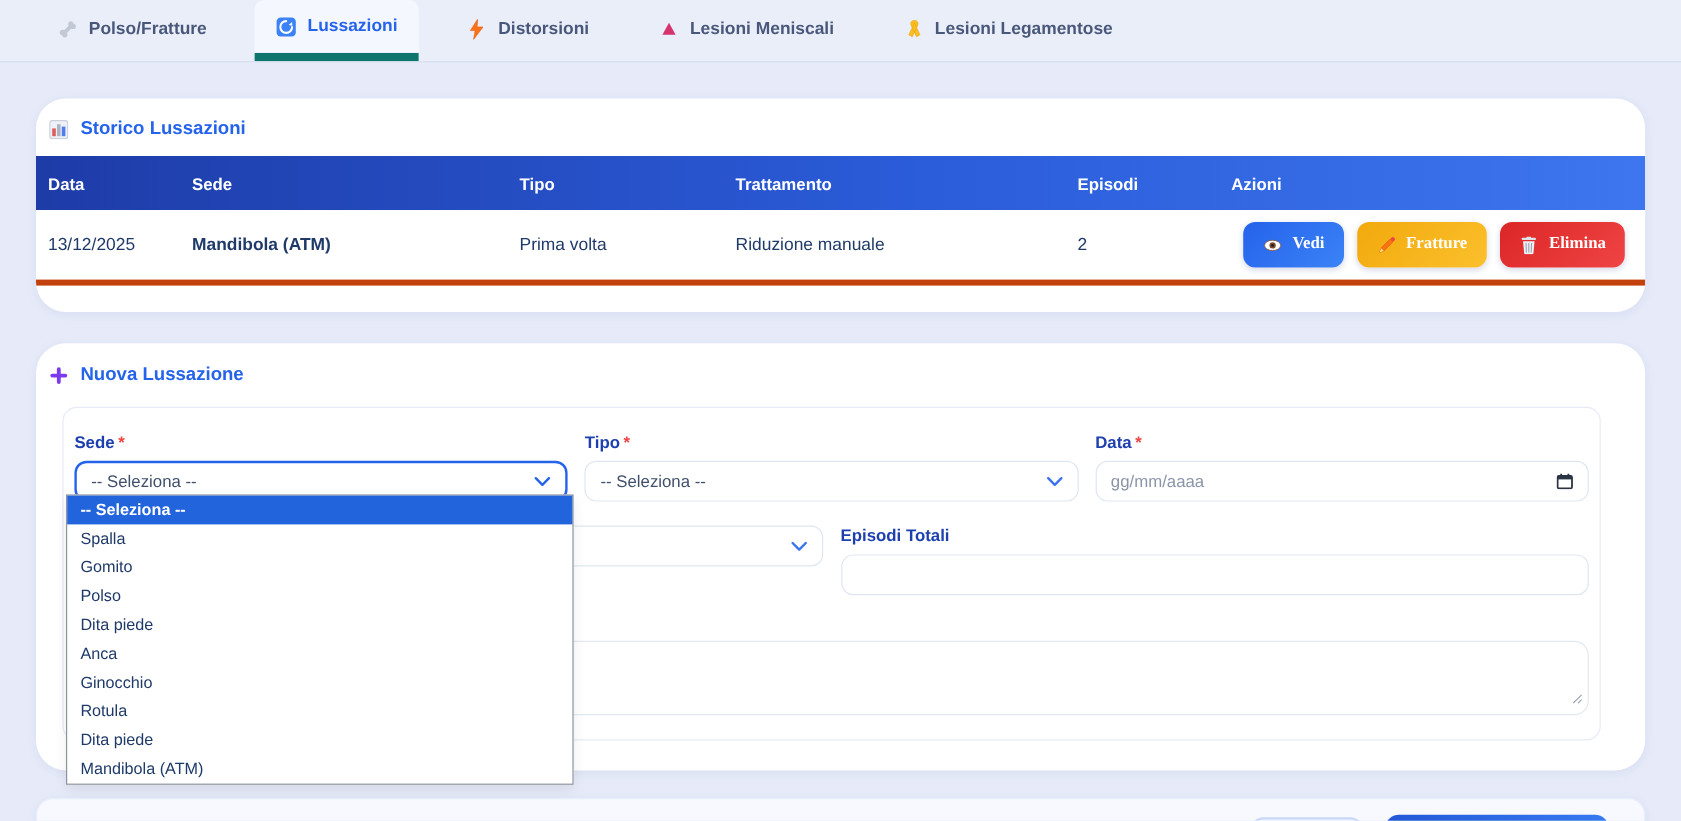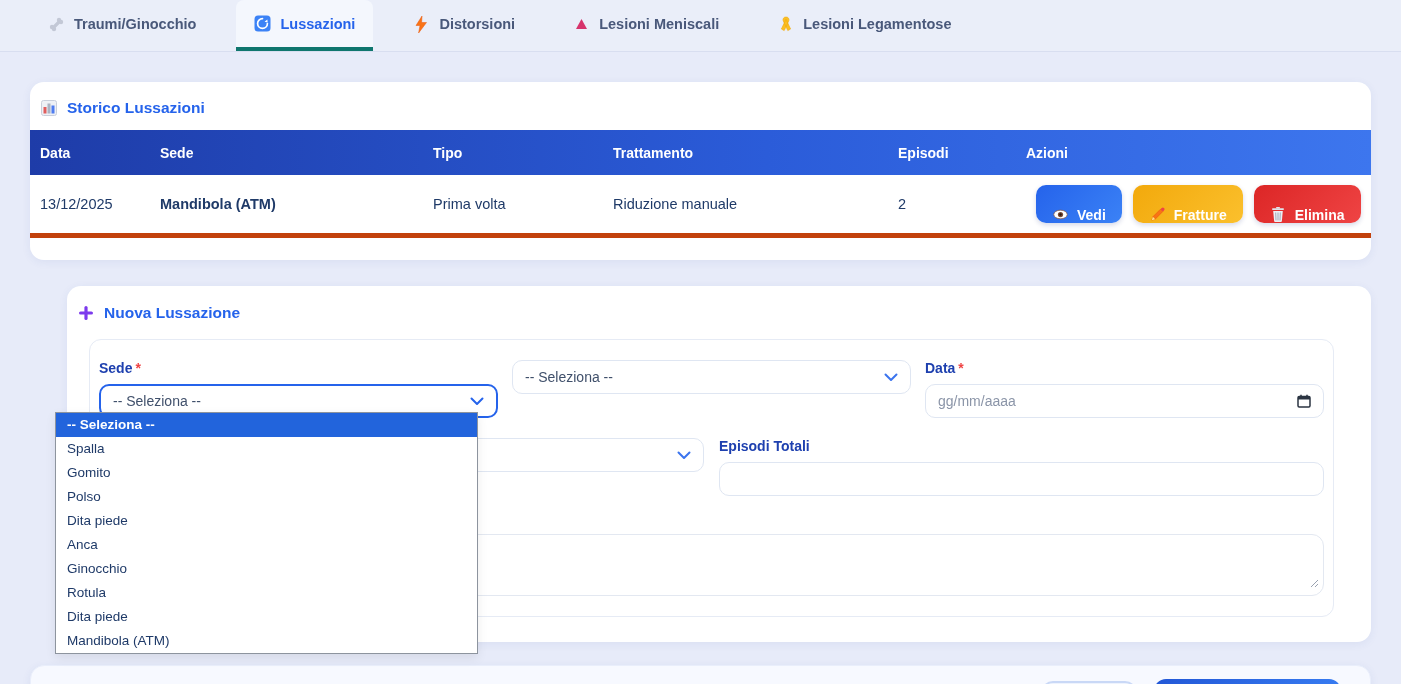--- a/index.html
+++ b/index.html
@@ -16,28 +16,28 @@
     display:flex; align-items:stretch; padding-left:30px;
   }
   .tab {
     display:flex; align-items:center; gap:9px;
     padding:0 18px; margin-right:22px; cursor:pointer;
     color:#49587a; font-size:14.5px; font-weight:600;
     border-bottom:3px solid transparent;
   }
   .tab.active {
     background:#f4f7fd; color:#2563eb; font-weight:700;
-    border-bottom:4px solid #0f766e; border-radius:8px 8px 0 0;
+    border-bottom:7px solid #0f766e; border-radius:8px 8px 0 0;
   }
   .ticon { display:inline-flex; width:17px; height:17px; align-items:center; justify-content:center; }
 
   
   .page { padding:30px 30px 0 30px; }
   .card {
-    background:#ffffff; border-radius:14px;
+    background:#ffffff; border-radius:25px;
     box-shadow:0 2px 10px rgba(40,70,160,0.07);
   }
   .history-card { height:178px; overflow:hidden; }
   .card-title {
     display:flex; align-items:center; gap:10px;
     color:#2563eb; font-size:15.5px; font-weight:700;
   }
   .history-card .card-title { padding:17px 18px 13px 10px; }
 
   
@@ -52,31 +52,31 @@
     height:45px; color:#fff; font-size:14px; font-weight:700;
   }
   .th { padding-left:10px; }
   .th.azioni { padding-left:0; }
   .trow { height:63px; border-bottom:5px solid #c2410c; color:#1f3a68; font-size:14.5px; }
   .td { padding-left:10px; }
   .td.sede { font-weight:700; }
   .td.actions { display:flex; gap:11px; justify-content:flex-start; padding-left:10px; }
 
   .btn {
-    display:inline-flex; align-items:flex-end; gap:8px;
+    display:inline-flex; align-items:center; gap:8px;
     height:38px; padding:0 16px; border:none; border-radius:10px;
     color:#fff; font-size:14px; font-weight:700; cursor:pointer;
-    font-family:Liberation Sans, sans-serif; box-shadow:0 2px 5px rgba(20,40,120,0.18);
+    font-family:Liberation Serif, serif; box-shadow:0 2px 5px rgba(20,40,120,0.18);
   }
   .btn-vedi    { background:linear-gradient(135deg,#2563eb,#3b82f6); }
   .btn-modifica{ background:linear-gradient(135deg,#f2a90c,#fbc02d); }
   .btn-elimina { background:linear-gradient(135deg,#dc2626,#ef4444); }
 
   
-  .form-card { margin-top:26px; height:356px; padding:18px 37px 22px 22px;margin-left:37px; }
+  .form-card { margin-top:26px; height:356px; padding:18px 37px 22px 22px; }
   .form-card .card-title { padding-left:-6px; margin-left:-12px; padding-bottom:0; }
   .panel {
     margin-top:17px; border:1px solid #e6ebf5; border-radius:12px;
     padding:20px 9px 23px 9px; height:278px;
   }
   .frow1 { display:grid; grid-template-columns:1fr 1fr 1fr; gap:14px; }
   .frow2 { display:grid; grid-template-columns:1fr 1fr; gap:15px; margin-top:20px; }
   .frow3 { margin-top:38px; }
   .flabel { display:block; font-size:14px; font-weight:700; color:#1e40af; margin-bottom:8px; }
   .req { color:#ef4444; margin-left:3px; }
@@ -131,21 +131,21 @@
       <svg width="17" height="17" viewBox="0 0 17 17">
           <g stroke="#c3c8d6" stroke-width="3.2" stroke-linecap="round">
             <line x1="5" y1="12" x2="12" y2="5"></line>
           </g>
           <circle cx="4" cy="11" r="2.2" fill="#c3c8d6"></circle>
           <circle cx="6" cy="13" r="2.2" fill="#c3c8d6"></circle>
           <circle cx="11" cy="4" r="2.2" fill="#c3c8d6"></circle>
           <circle cx="13" cy="6" r="2.2" fill="#c3c8d6"></circle>
         </svg>
     </span>
-    <span>Traumi/Ginocchio</span>
+    <span>Polso/Fratture</span>
   </div>
   <div class="tab active">
     <span class="ticon">
       <svg width="17" height="17" viewBox="0 0 17 17">
           <rect x="0.5" y="0.5" width="16" height="16" rx="3.5" fill="#3b82f6"></rect>
           <path d="M8.5 3.6 a4.9 4.9 0 1 0 4.9 4.9" fill="none" stroke="#fff" stroke-width="1.7" stroke-linecap="round"></path>
           <path d="M13.4 4.4 l0.2 3 -3-0.6 z" fill="#fff"></path>
         </svg>
     </span>
     <span>Lussazioni</span>
@@ -266,20 +266,23 @@
           <div class="sel focused">
             <span>-- Seleziona --</span>
             <span class="chev">
               <svg width="14" height="9" viewBox="0 0 14 9">
                   <polyline points="1.5,1.5 7,7 12.5,1.5" fill="none" stroke="#2563eb" stroke-width="2" stroke-linecap="round" stroke-linejoin="round"></polyline>
                 </svg>
             </span>
           </div>
         </div>
         <div>
+          <label class="flabel">
+            <span>Tipo</span><span class="req">*</span>
+          </label>
           <div class="sel">
             <span>-- Seleziona --</span>
             <span class="chev">
               <svg width="14" height="9" viewBox="0 0 14 9">
                   <polyline points="1.5,1.5 7,7 12.5,1.5" fill="none" stroke="#3b74ee" stroke-width="2" stroke-linecap="round" stroke-linejoin="round"></polyline>
                 </svg>
             </span>
           </div>
         </div>
         <div>

